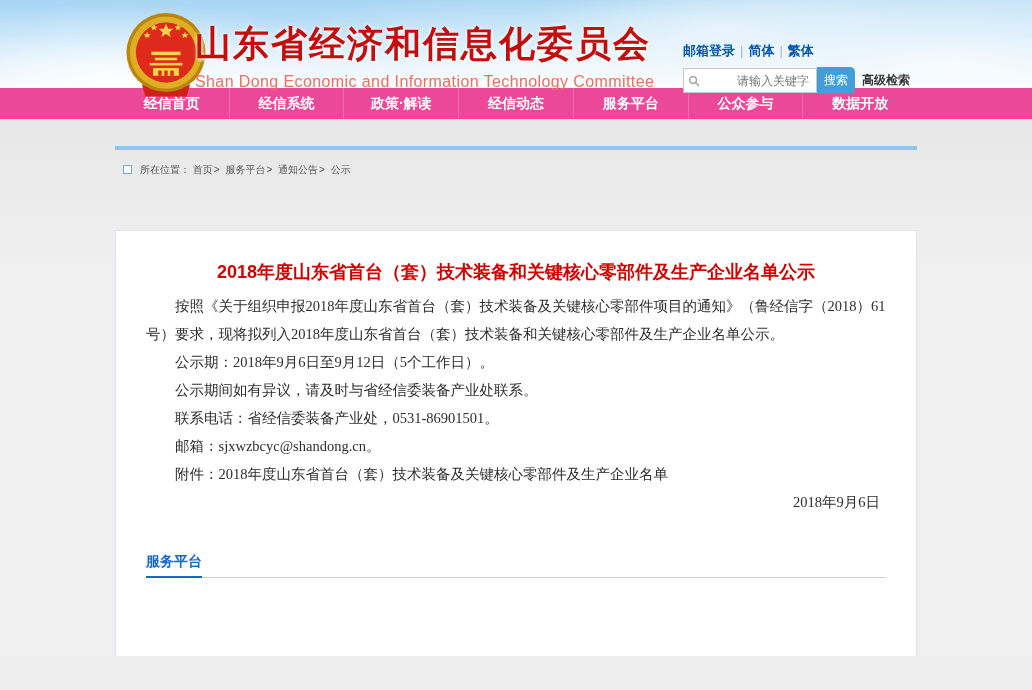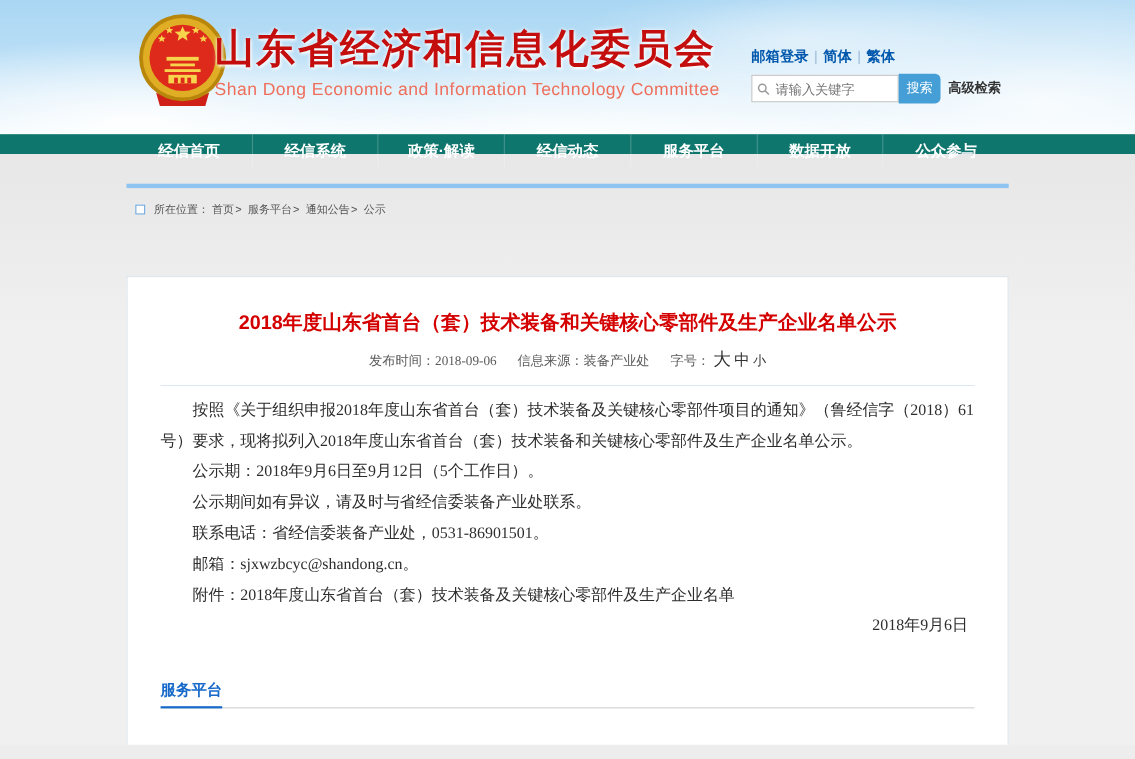--- a/index.html
+++ b/index.html
@@ -5,21 +5,21 @@
   * { box-sizing: border-box; }
   html,body { margin:0; padding:0; }
   body {
     width:1032px; height:690px; overflow:hidden;
     font-family:"Liberation Sans", sans-serif;
     background:#ededee;
   }
 
   
   .sky {
-    height:122px;
+    height:88px;
     background:
       radial-gradient(ellipse 420px 110px at 12% 92%, rgba(255,255,255,.95), rgba(255,255,255,0) 70%),
       radial-gradient(ellipse 520px 140px at 50% 105%, rgba(255,255,255,.85), rgba(255,255,255,0) 70%),
       radial-gradient(ellipse 600px 170px at 92% 75%, rgba(255,255,255,.8), rgba(255,255,255,0) 72%),
       radial-gradient(ellipse 300px 70px at 70% 30%, rgba(255,255,255,.45), rgba(255,255,255,0) 70%),
       linear-gradient(180deg,#a9d6f3 0%, #b9def6 40%, #dff0fb 85%, #f2fafe 100%);
   }
   .header-inner { width:802px; height:122px; margin:0 auto; position:relative; }
   .logo-block { position:absolute; left:8px; top:12px; display:flex; align-items:center; cursor:pointer; }
   .titles { position:absolute; left:80px; top:20px; }
@@ -30,36 +30,36 @@
   .site-sub { font-size:16px; color:#ee6f5c; margin-top:4px; letter-spacing:.4px; }
 
   .header-right { position:absolute; right:2px; top:42px; width:232px; }
   .top-links { font-size:13px; font-weight:bold; color:#0057ac; margin-bottom:7px; white-space:nowrap; }
   .top-links a { color:#0057ac; text-decoration:none; cursor:pointer; }
   .top-sep { color:#9db9d6; font-weight:normal; margin:0 5px; }
 
   .search-row { display:flex; align-items:center; white-space:nowrap; }
   .search-box {
     width:134px; height:25px; background:#fff; border:1px solid #c6c6c6;
-    display:flex; align-items:center; padding-left:4px;
+    display:flex; align-items:center; padding-left:4px;gap:32px;
   }
   .search-box svg { flex:0 0 auto; margin-right:3px; }
   .search-box input {
     border:none; outline:none; background:transparent; width:100%;
     font-size:12px; color:#444; font-family:"Liberation Sans",sans-serif;
   }
   .search-btn {
     height:27px; width:38px; border:none; background:#459fd6; color:#fff;
     font-size:12px; border-radius:0 5px 5px 0; cursor:pointer;
     font-family:"Liberation Sans",sans-serif;
   }
   .advanced { font-size:12px; font-weight:bold; color:#333; margin-left:7px; cursor:pointer; }
 
   
-  .nav-strip { background:#0f766e; height:18px; }
+  .nav-strip { background:#ec4899; height:31px; }
   .nav-inner { width:802px; margin:0 auto; display:flex; height:31px; }
   .nav-item {
     flex:1; text-align:center; line-height:31px; color:#fff; font-size:14px; font-weight:bold;
     text-decoration:none; cursor:pointer; border-right:1px solid rgba(255,255,255,.22);
   }
   .nav-item:last-child { border-right:none; }
 
   
   .content { height:537px; background:linear-gradient(180deg,#e7e7e8 0%, #f0f0f1 30%, #f0f0f1 100%); overflow:hidden; }
   .content-inner { width:802px; margin:0 auto; }
@@ -157,45 +157,40 @@
     </div>
   </div>
 
   <div class="nav-strip">
     <div class="nav-inner">
       <a class="nav-item">经信首页</a>
       <a class="nav-item">经信系统</a>
       <a class="nav-item">政策·解读</a>
       <a class="nav-item">经信动态</a>
       <a class="nav-item">服务平台</a>
+      <a class="nav-item">公众参与</a>
       <a class="nav-item">数据开放</a>
-      <a class="nav-item">公众参与</a>
     </div>
   </div>
 
   <div class="content">
     <div class="content-inner">
       <div class="blue-bar"></div>
 
       <div class="breadcrumb">
         <span class="crumb-icon"></span><span>所在位置：</span>
         <a>首页</a><span class="crumb-sep">&gt;</span>
         <a>服务平台</a><span class="crumb-sep">&gt;</span>
         <a>通知公告</a><span class="crumb-sep">&gt;</span>
         <a>公示</a>
       </div>
 
       <div class="card">
         <h1 class="article-title">2018年度山东省首台（套）技术装备和关键核心零部件及生产企业名单公示</h1>
 
-        <div class="meta">
-          <span class="chunk"><span>发布时间：</span><span>2018-09-06</span></span>
-          <span class="chunk"><span>信息来源：</span><span>装备产业处</span></span>
-          <span class="chunk"><span>字号：</span><span class="fontsize-opt fs-large">大</span><span class="fontsize-opt fs-mid">中</span><span class="fontsize-opt fs-small">小</span></span>
-        </div>
 
         <div class="article-body">
           <p class="indent">按照《关于组织申报2018年度山东省首台（套）技术装备及关键核心零部件项目的通知》（鲁经信字（2018）61号）要求，现将拟列入2018年度山东省首台（套）技术装备和关键核心零部件及生产企业名单公示。</p>
           <p class="indent">公示期：2018年9月6日至9月12日（5个工作日）。</p>
           <p class="indent">公示期间如有异议，请及时与省经信委装备产业处联系。</p>
           <p class="indent">联系电话：省经信委装备产业处，0531-86901501。</p>
           <p class="indent">邮箱：sjxwzbcyc@shandong.cn。</p>
           <p class="indent attachment-para">附件：2018年度山东省首台（套）技术装备及关键核心零部件及生产企业名单</p>
           <p class="date-line">2018年9月6日</p>
         </div>

